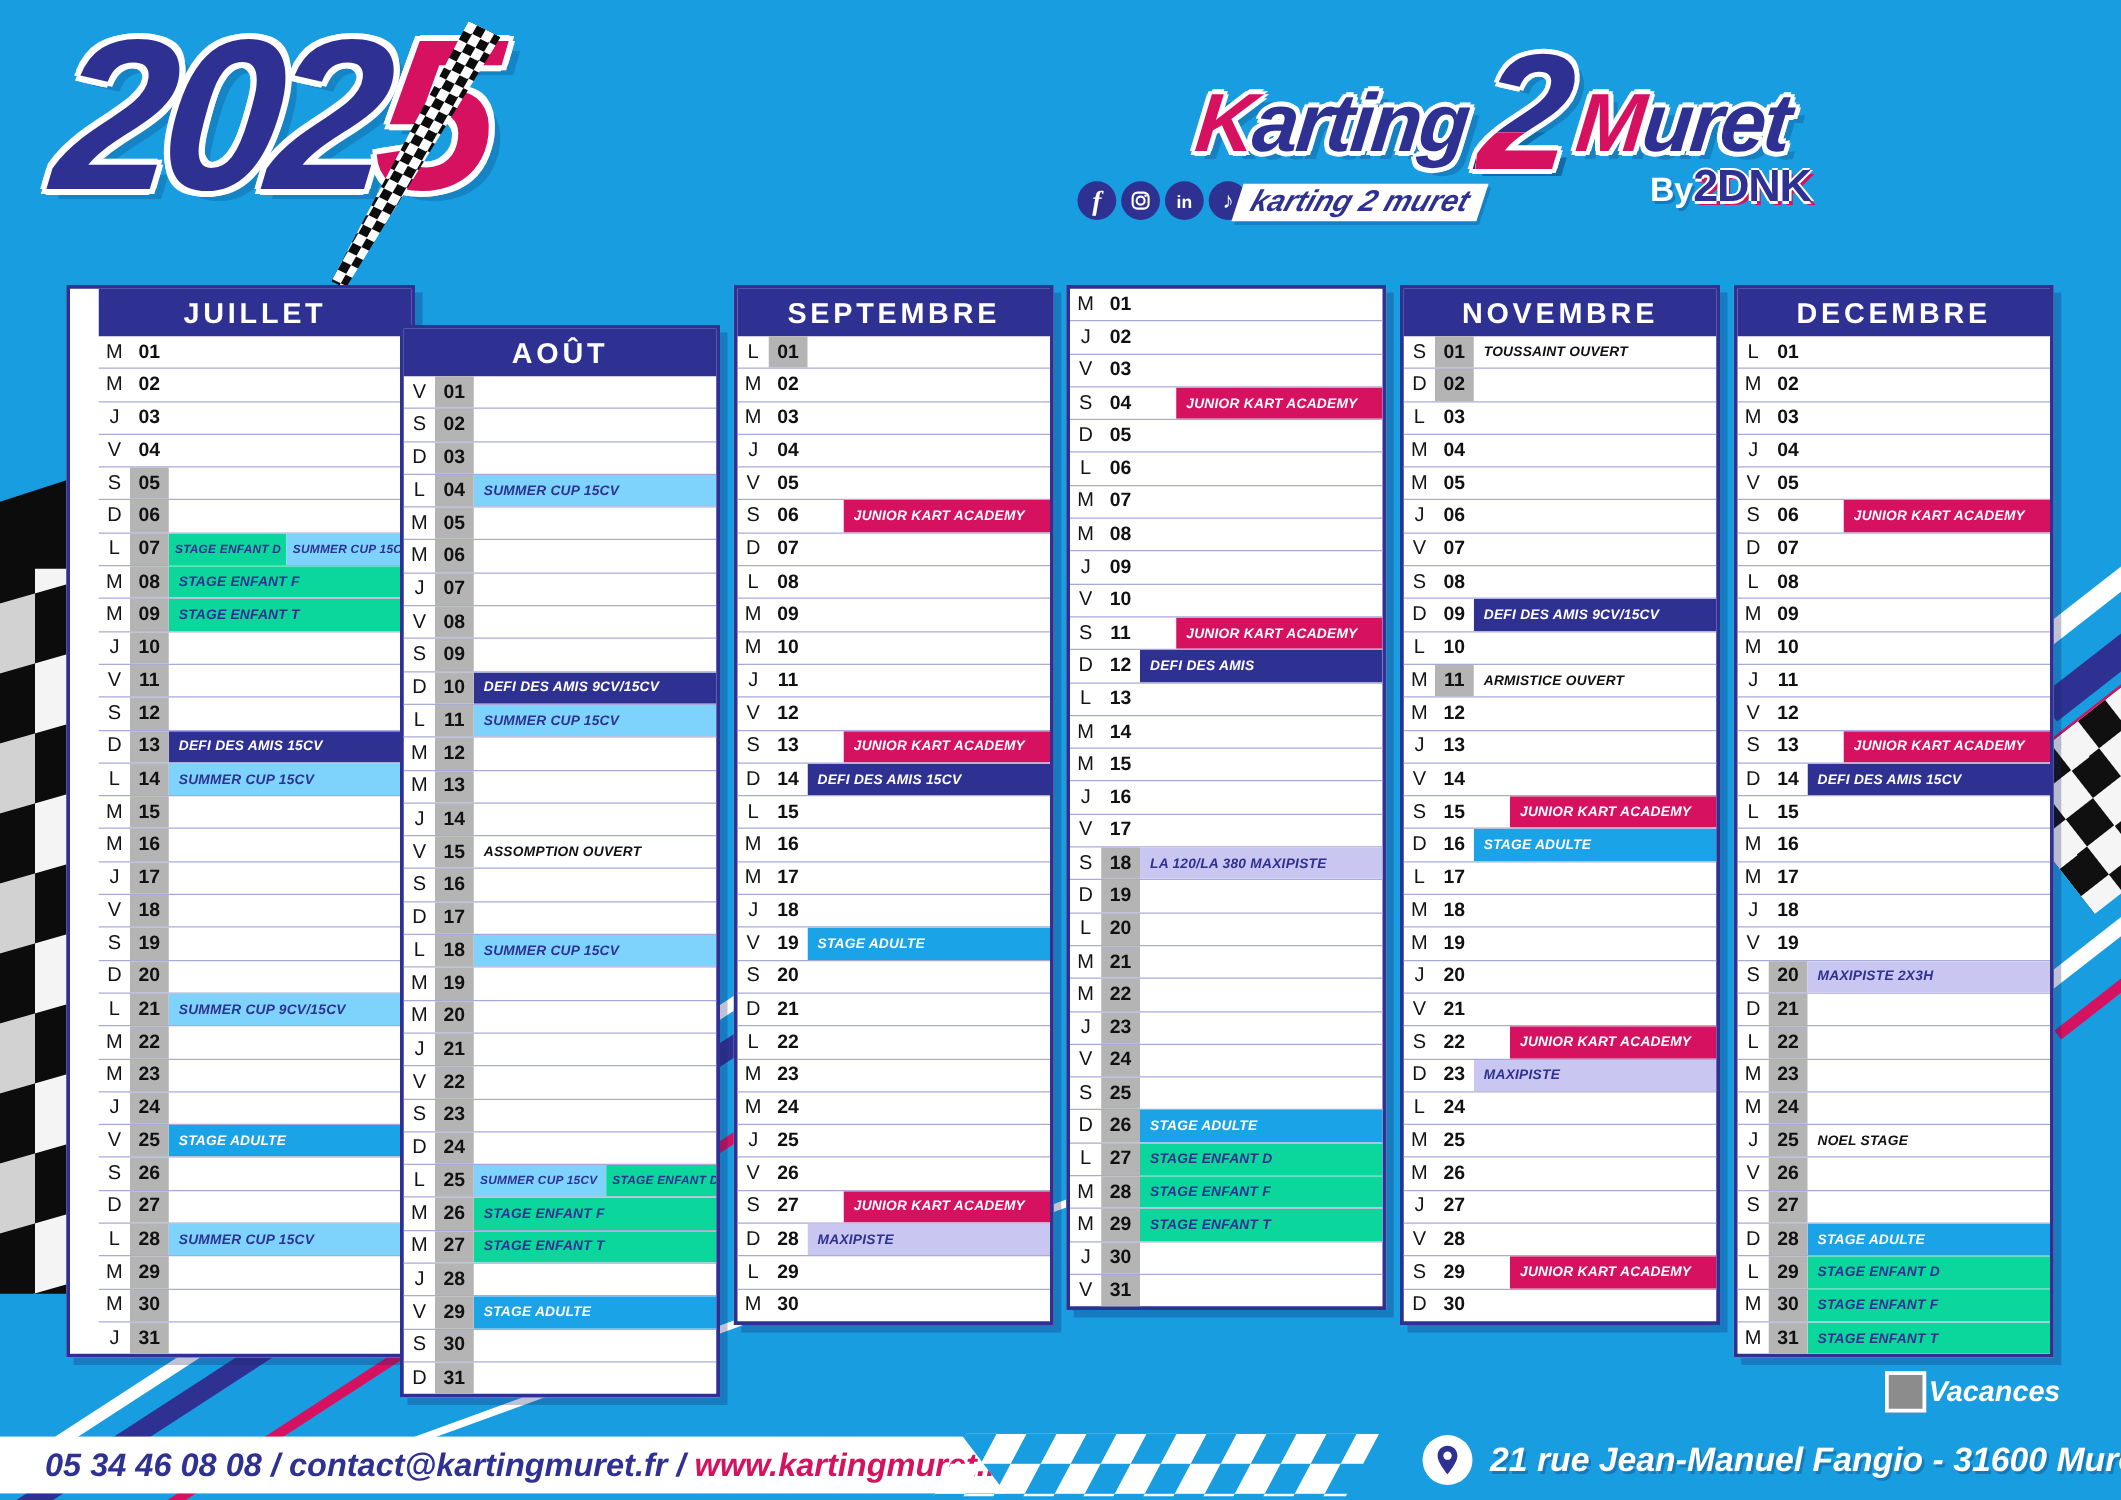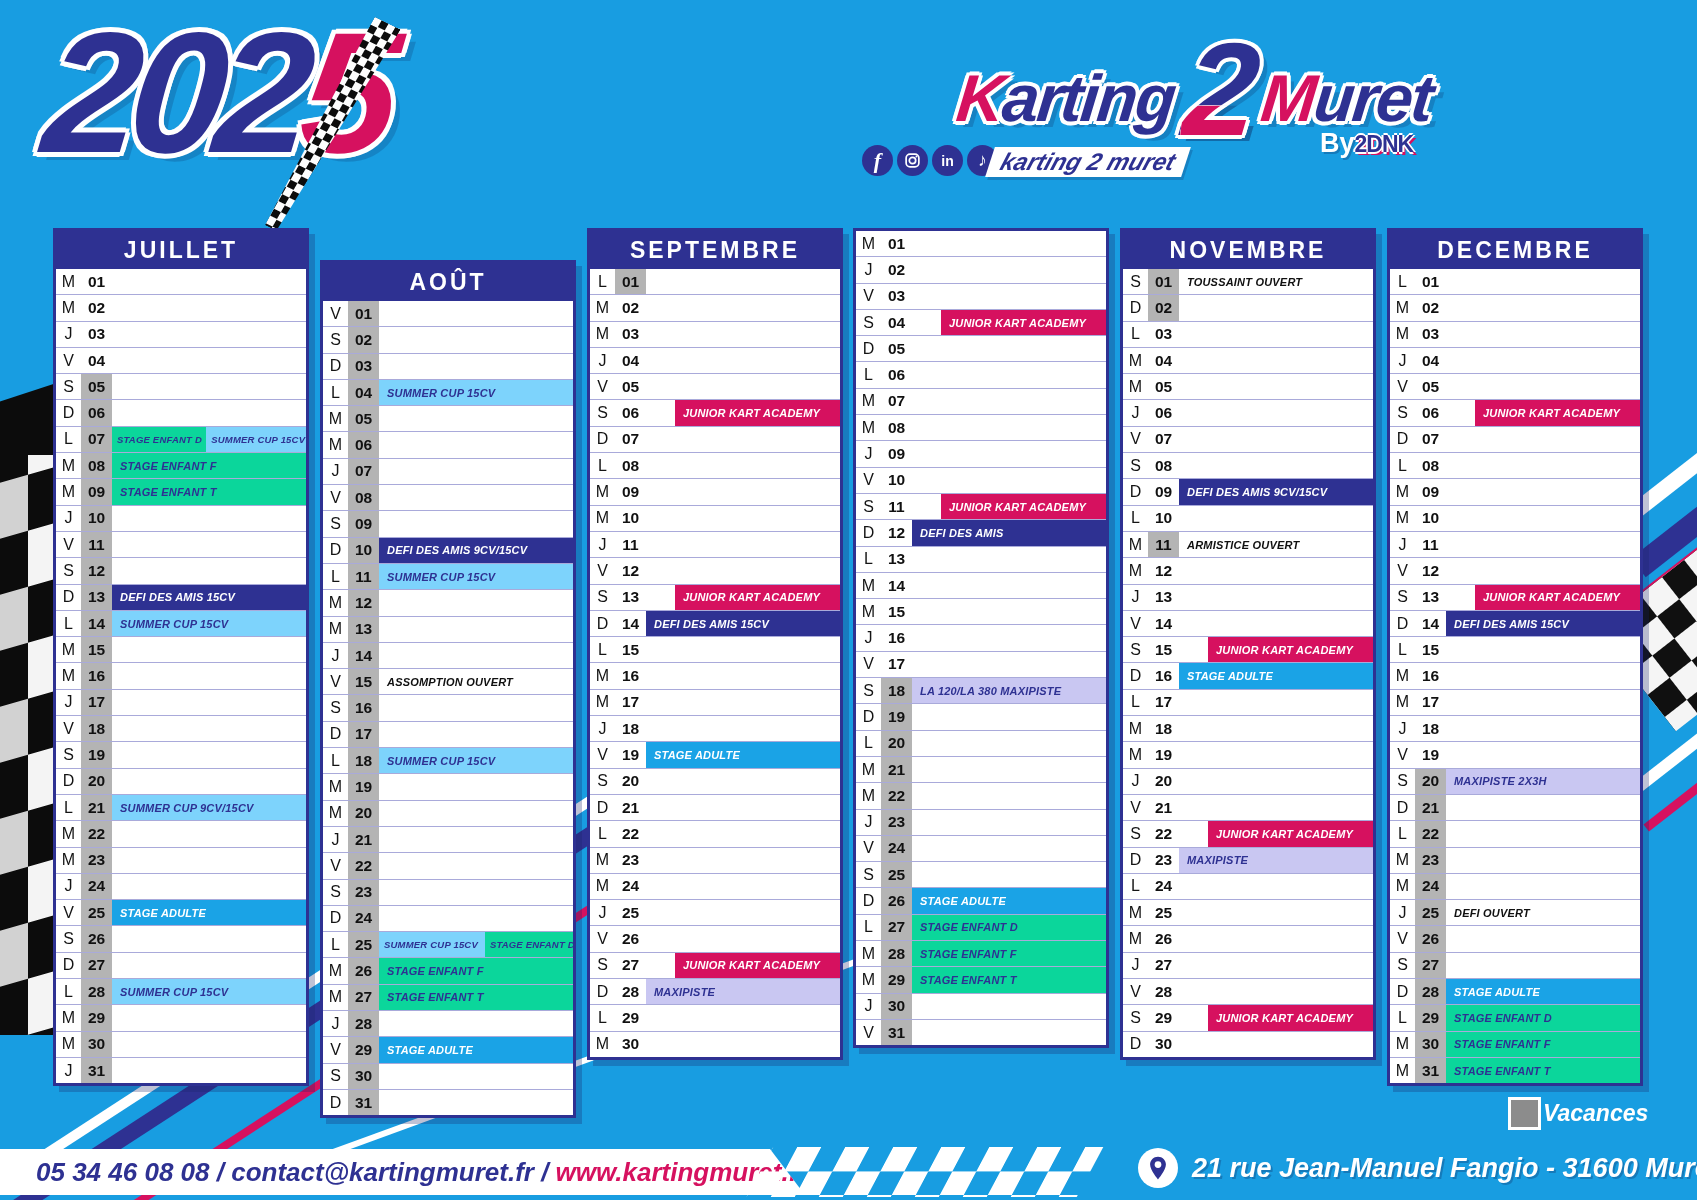--- a/index.html
+++ b/index.html
@@ -38,21 +38,21 @@
                 3px 3px 0 #fff,-3px -3px 0 #fff,3px -3px 0 #fff,-3px 3px 0 #fff,
                 8px 6px 0 rgba(10,20,70,.20);}
   .kword,.mword{font-size:66px;letter-spacing:-2px;color:#2e3192;margin-top:26px;}
   .kinit,.minit{color:#d6115f;}
   .big2{position:relative;font-size:132px;line-height:.85;color:#2e3192;margin:0 4px 0 10px;}
   .big2 .pinkpart{position:absolute;left:0;top:0;color:#d6115f;clip-path:inset(64% 0 0 0);}
   .byline{position:absolute;left:1320px;top:128px;z-index:4;display:flex;
     align-items:baseline;}
   .by-word{color:#fff;font-size:27px;font-weight:bold;
     text-shadow:2px 2px 0 rgba(10,20,70,.25);}
-  .by-brand{color:#2e3192;font-size:23px;font-weight:bold;letter-spacing:-1px;
+  .by-brand{color:#2e3192;font-size:36px;font-weight:bold;letter-spacing:-1px;
     text-shadow:2px 0 0 #fff,-2px 0 0 #fff,0 2px 0 #fff,0 -2px 0 #fff,3px 3px 0 #d6115f;}
 
   
   .socialrow{position:absolute;left:862px;top:145px;display:flex;gap:4px;z-index:4;}
   .sicon{width:31px;height:31px;border-radius:50%;background:#2e3192;color:#fff;
     display:flex;align-items:center;justify-content:center;font-weight:bold;}
   .sicon.fb{font-family:"Liberation Serif",serif;font-size:22px;font-style:italic;}
   .sicon.li{font-size:14px;}
   .sicon.tk{font-size:18px;}
   .socialbanner{position:absolute;left:990px;top:147px;width:196px;height:30px;background:#fff;
@@ -154,21 +154,21 @@
       </svg>
     </span>
     <span class="sicon li">in</span>
     <span class="sicon tk">♪</span>
   </div>
   <div class="socialbanner">
     <span>karting 2 muret</span>
   </div>
 
   <div id="calendar">
-      <div class="month" style="left: 53px;">
+      <div class="month" style="left: 53px; padding-left: 23px;">
         <div class="mhead">JUILLET</div>
         <div class="rows">
           <div class="day">
             <span class="dl">M</span>
             <span class="dn">01</span>
             <span class="evs"></span>
           </div>
           <div class="day">
             <span class="dl">M</span>
             <span class="dn">02</span>
@@ -1158,21 +1158,21 @@
           </div>
           <div class="day">
             <span class="dl">M</span>
             <span class="dn vac">24</span>
             <span class="evs"></span>
           </div>
           <div class="day">
             <span class="dl">J</span>
             <span class="dn vac">25</span>
             <span class="evs">
-              <span class="ev ev-plain">DEFI OUVERT</span>
+              <span class="ev ev-plain">NOEL STAGE</span>
             </span>
           </div>
           <div class="day">
             <span class="dl">V</span>
             <span class="dn vac">26</span>
             <span class="evs"></span>
           </div>
           <div class="day">
             <span class="dl">S</span>
             <span class="dn vac">27</span>

